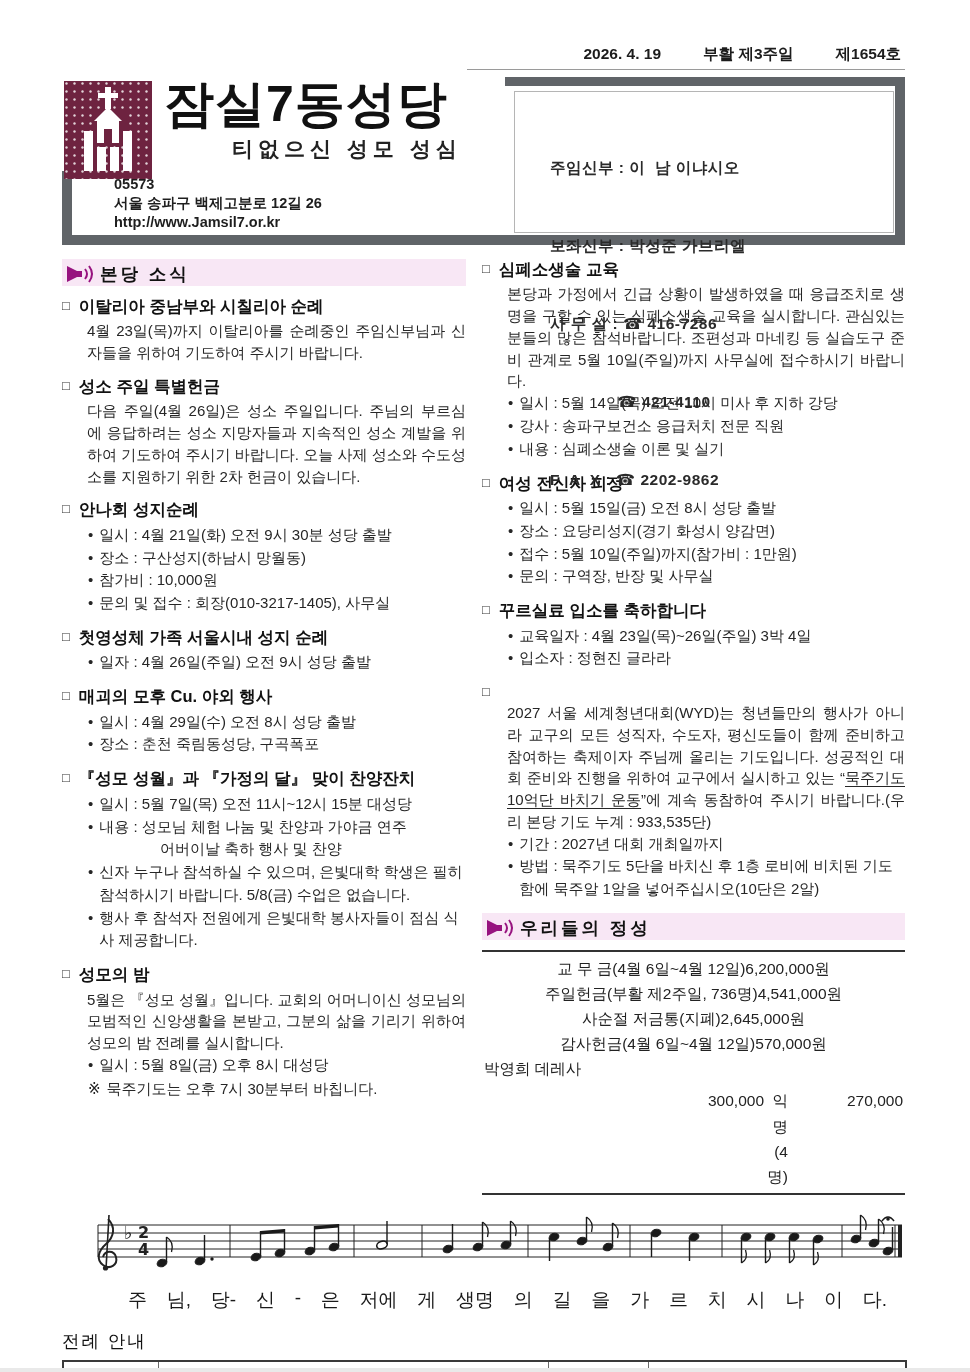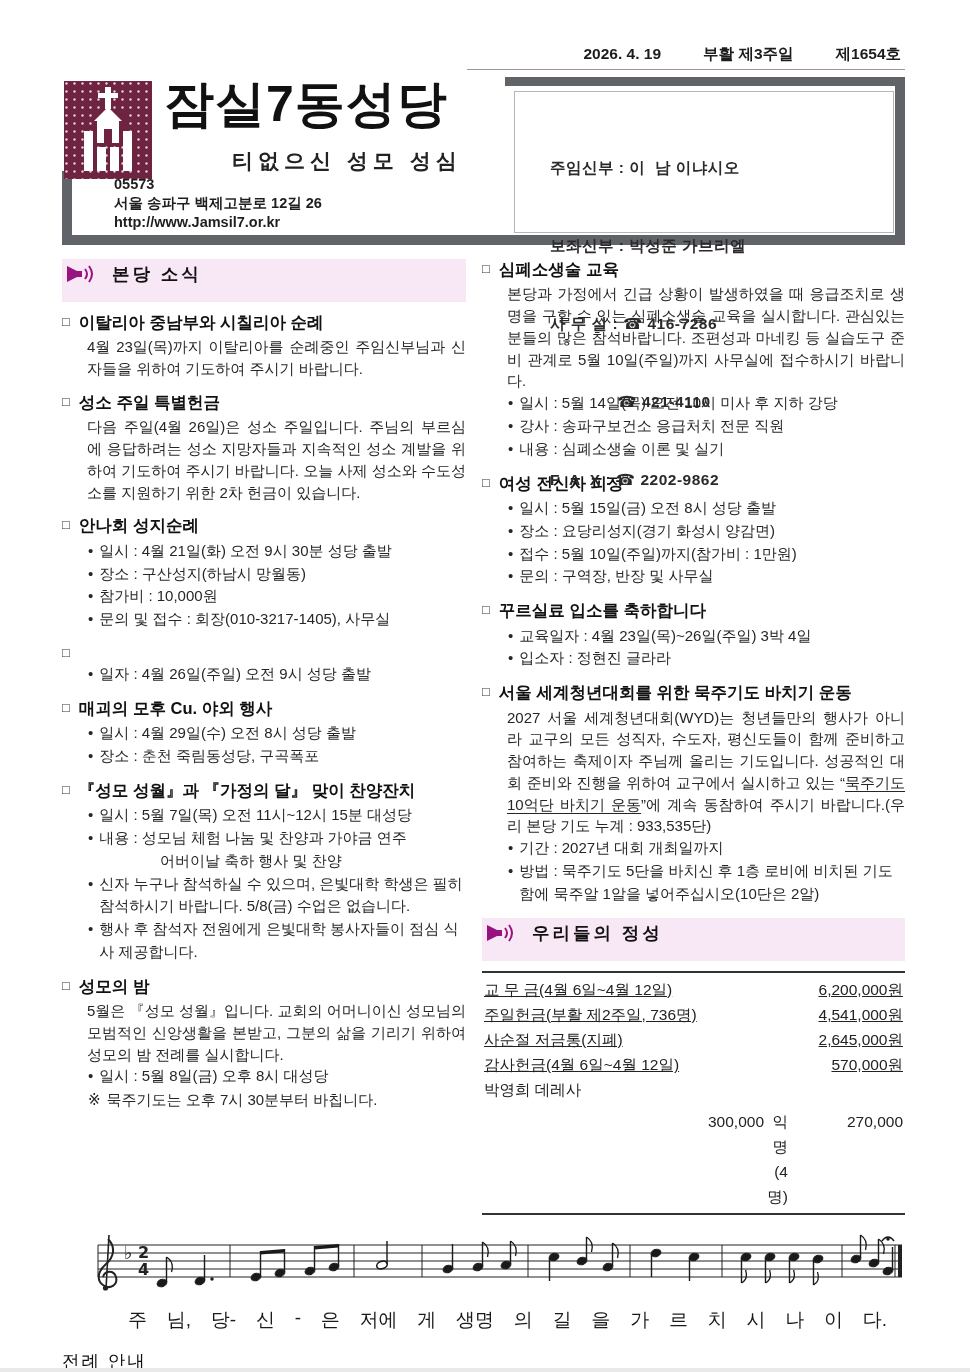--- a/index.html
+++ b/index.html
@@ -16,50 +16,50 @@
   .thin-rule{position:absolute;top:-6px;right:0;width:438px;height:1px;background:#9a9a9a;}
   .frame-top{position:absolute;top:2px;left:443px;width:400px;height:9px;background:#606468;}
   .frame-right{position:absolute;top:2px;right:0;width:10px;height:168px;background:#606468;}
   .frame-bottom{position:absolute;bottom:0;left:0;width:100%;height:10px;background:#606468;}
   .frame-left{position:absolute;left:0;top:96px;width:10px;height:74px;background:#606468;}
   .inner-thin{position:absolute;top:16px;left:452px;width:378px;height:140px;border:1px solid #b5b5b5;}
 
   .logo{position:absolute;left:2px;top:6px;width:88px;height:98px;}
   .church-name{position:absolute;left:102px;top:-4px;font-size:50px;font-weight:800;
                letter-spacing:1px;color:#111;}
-  .church-sub{position:absolute;left:170px;top:72px;font-size:21px;font-weight:bold;
+  .church-sub{position:absolute;left:170px;top:60px;font-size:21px;font-weight:bold;
               letter-spacing:5px;color:#222;}
   .addr{position:absolute;left:52px;top:100px;font-size:14.5px;font-weight:bold;line-height:1.32;color:#1e1e1e;}
   .contact{position:absolute;left:488px;top:28px;font-size:15.5px;font-weight:bold;
            line-height:26px;color:#2a2a2a;white-space:pre;letter-spacing:.5px;}
 
   
   .columns{display:flex;gap:16px;margin-top:14px;}
   .colL{width:404px;}
   .colR{width:423px;}
 
-  .secbar{display:flex;align-items:flex-end;gap:16px;background:#f8e7f5;
-          padding:3px 8px 16px 4px;margin-bottom:10px;}
+  .secbar{display:flex;align-items:flex-end;gap:4px;background:#f8e7f5;
+          padding:3px 8px 0 4px;margin-bottom:10px;}
   .sectitle{font-weight:bold;font-size:17.5px;letter-spacing:3px;color:#111;}
   .mega{flex:0 0 auto;}
 
   .item{margin-bottom:12px;}
   .ititle{display:flex;gap:9px;font-weight:bold;font-size:16.5px;color:#111;margin-bottom:3px;line-height:1.3;}
   .sq{font-size:13px;position:relative;top:2px;color:#333;}
   .ibody{padding-left:25px;font-size:15px;line-height:1.45;text-align:justify;color:#262626;}
   .bullet{display:flex;gap:6px;padding-left:26px;font-size:15px;line-height:1.52;color:#262626;}
   .bullet .bm{flex:0 0 auto;}
   .bullet .bt{flex:1;}
   .cont{padding-left:98px;font-size:15px;line-height:1.52;color:#262626;}
   .noteline{display:flex;gap:6px;padding-left:26px;font-size:15px;line-height:1.55;color:#262626;}
   .uline{text-decoration:underline;text-underline-offset:3px;}
 
   
   .offtable{border-top:2px solid #333;border-bottom:2px solid #333;padding:4px 2px;font-size:15.5px;margin-top:4px;}
-  .offrow{display:flex;justify-content:space-between;line-height:1.62;color:#222;text-decoration:underline;}
+  .offrow{display:flex;justify-content:center;line-height:1.62;color:#222;}
   .offdetail{display:grid;grid-template-columns:170px 110px 1fr 115px;line-height:1.62;color:#222;}
   .ra{text-align:right;margin-top:32px;}
 
   
   .musicwrap{margin-top:16px;}
   .lyrics{display:flex;justify-content:space-between;padding:0 18px 0 66px;
           font-size:19px;font-weight:500;color:#1a1a1a;}
 
   
   .litheading{font-weight:normal;font-size:17.5px;letter-spacing:2px;margin:16px 0 7px;color:#111;}
@@ -173,20 +173,21 @@
             </div>
           <div class="bullet">
               <span class="bm">•</span>
               <span class="bt">문의 및 접수 : 회장(010-3217-1405), 사무실</span>
             </div>
         </div>
 
         <div class="item">
           <div class="ititle">
               <span class="sq">□</span>
+              <span>첫영성체 가족 서울시내 성지 순례</span>
             </div>
           <div class="bullet">
               <span class="bm">•</span>
               <span class="bt">일자 : 4월 26일(주일) 오전 9시 성당 출발</span>
             </div>
         </div>
 
         <div class="item">
           <div class="ititle">
               <span class="sq">□</span>
@@ -298,21 +299,20 @@
             </div>
           <div class="bullet">
               <span class="bm">•</span>
               <span class="bt">입소자 : 정현진 글라라</span>
             </div>
         </div>
 
         <div class="item">
           <div class="ititle">
               <span class="sq">□</span>
-              <span>서울 세계청년대회를 위한 묵주기도 바치기 운동</span>
             </div>
           <div class="ibody"><span>2027 서울 세계청년대회(WYD)는 청년들만의 행사가 아니라 교구의 모든 성직자, 수도자, 평신도들이 함께 준비하고 참여하는 축제이자 주님께 올리는 기도입니다. 성공적인 대회 준비와 진행을 위하여 교구에서 실시하고 있는 “</span><span class="uline">묵주기도 10억단 바치기 운동</span><span>”에 계속 동참하여 주시기 바랍니다.(우리 본당 기도 누계 : 933,535단)</span></div>
           <div class="bullet">
               <span class="bm">•</span>
               <span class="bt">기간 : 2027년 대회 개최일까지</span>
             </div>
           <div class="bullet">
               <span class="bm">•</span>
               <span class="bt">방법 : 묵주기도 5단을 바치신 후 1층 로비에 비치된 기도함에 묵주알 1알을 넣어주십시오(10단은 2알)</span>
             </div>

